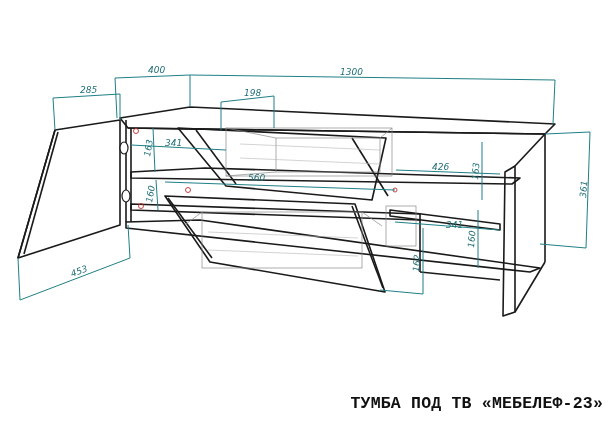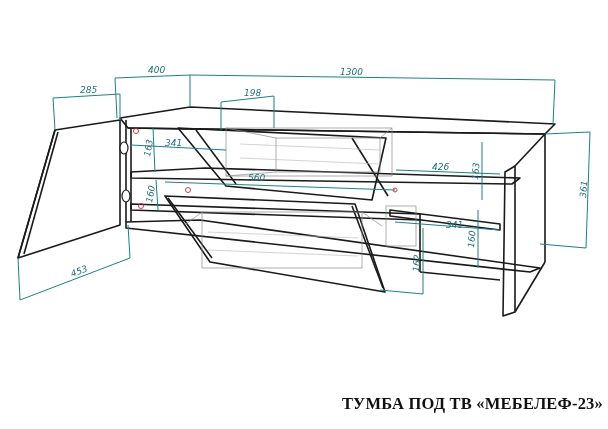--- a/index.html
+++ b/index.html
@@ -7,21 +7,21 @@
   #drawing { position: absolute; left: 0; top: 0; width: 608px; height: 429px; }
   .ln { fill: none; stroke: #1a1a1a; stroke-width: 1.6; stroke-linejoin: round; }
   .thin { fill: none; stroke: #8a8a8a; stroke-width: 0.7; }
   .faint { fill: none; stroke: #b5b5b5; stroke-width: 0.6; }
   .dim { fill: none; stroke: #1f7f86; stroke-width: 1; }
   .dimtxt { fill: #1f6f76; font-family: "DejaVu Sans", sans-serif; font-size: 9px; font-style: italic; }
   .hole { fill: none; stroke: #c03030; stroke-width: 0.9; }
   .handle { fill: #ffffff; stroke: #1a1a1a; stroke-width: 1.2; }
   #title {
     position: absolute; left: 303px; top: 394px; width: 300px; text-align: right;
-    font-family: Liberation Serif, serif; font-weight: bold; font-size: 16.5px; color: #111111;
+    font-family: Liberation Mono, monospace; font-weight: bold; font-size: 16.5px; color: #111111;
     letter-spacing: 0.2px; white-space: nowrap;
   }
 </style>
 </head>
 <body>
 
 <svg id="drawing" viewBox="0 0 608 429" xmlns="http://www.w3.org/2000/svg">
 
   <g>
 

